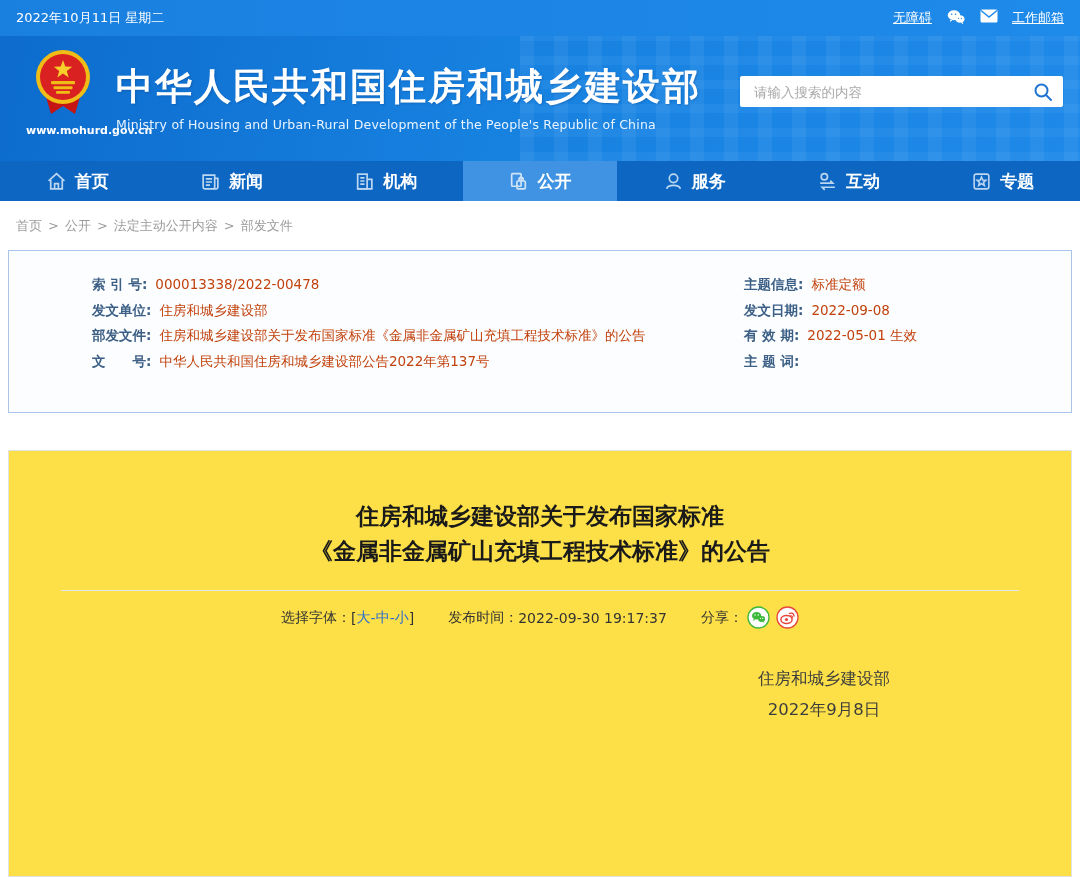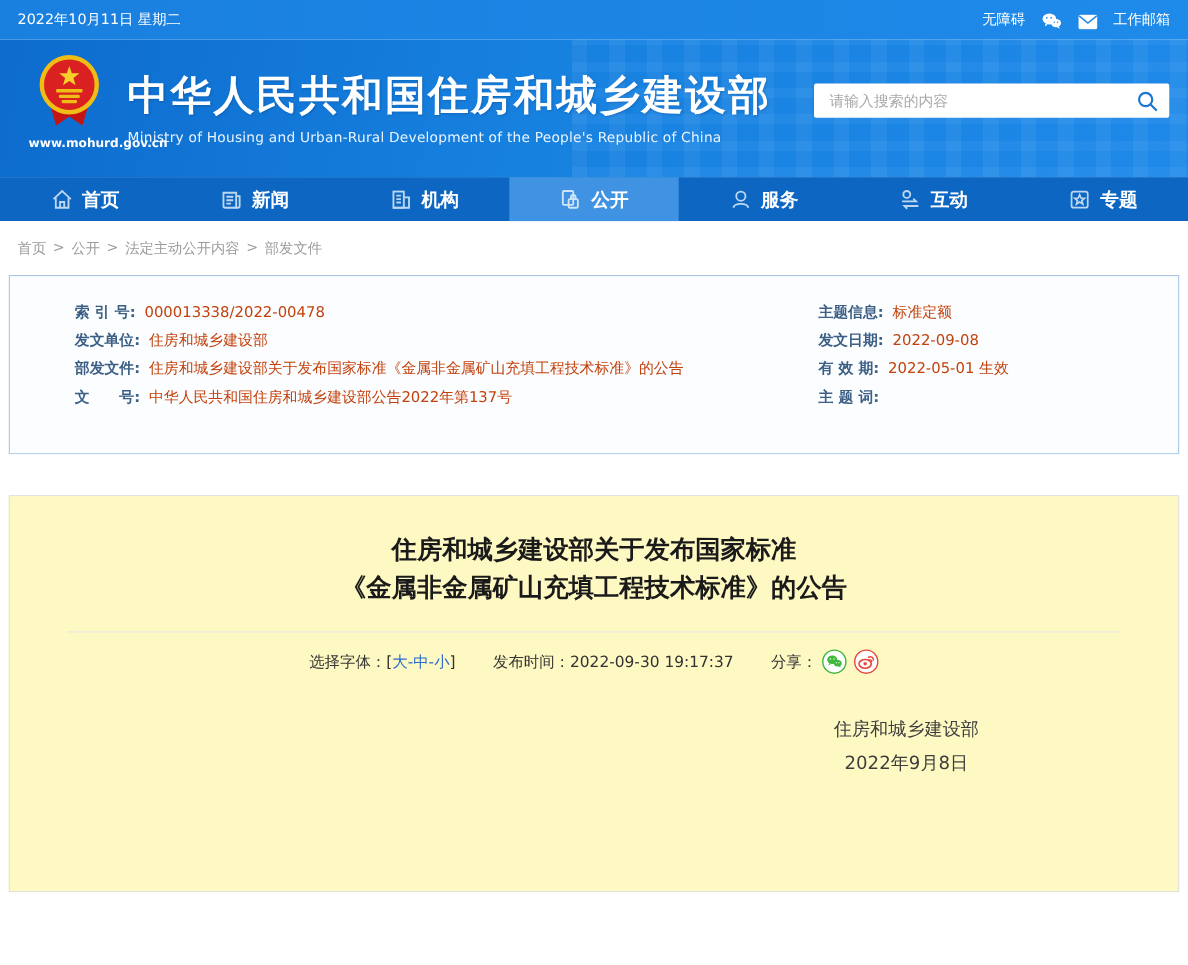--- a/index.html
+++ b/index.html
@@ -1,21 +1,21 @@
 <!DOCTYPE html>
 <html><head>
 <meta charset="utf-8">
 <style>
   * { margin: 0; padding: 0; box-sizing: border-box; }
   body { font-family: "DejaVu Sans", "Liberation Sans", sans-serif; background: #ffffff; }
   .page { position: relative; width: 1080px; height: 877px; margin: 0 auto; background: #ffffff; overflow: hidden; }
 
   
   .topbar { height: 36px; background: linear-gradient(90deg, #1a80e0, #1e8ae9); display: flex; align-items: center; justify-content: space-between; padding: 0 16px; color: #ffffff; font-size: 13px; }
-  .topbar-right { display: flex; align-items: flex-end; gap: 14px; }
+  .topbar-right { display: flex; align-items: flex-start; gap: 14px; text-decoration: underline; }
   .topbar a, .topbar span { color: #ffffff; text-decoration: none; }
   .topbar-icon { display: inline-flex; align-items: center; }
 
   
   .header { position: relative; height: 125px; background: linear-gradient(100deg, #0d6ccd 0%, #1781e0 45%, #1e89e8 100%); overflow: hidden; }
   .building-overlay { position: absolute; right: 0; top: 0; width: 560px; height: 100%; opacity: .55;
     background-image:
       repeating-linear-gradient(90deg, rgba(255,255,255,0.10) 0 14px, transparent 14px 34px),
       repeating-linear-gradient(0deg, rgba(120,190,255,0.18) 0 9px, transparent 9px 24px);
   }
@@ -34,31 +34,31 @@
   .nav { height: 40px; background: #0c66c2; display: flex; }
   .nav-item { flex: 1; display: flex; align-items: center; justify-content: center; gap: 8px; color: #ffffff; font-size: 17px; font-weight: bold; cursor: pointer; }
   .nav-item.active { background: #4093e2; }
   .nav-icon { display: inline-flex; opacity: .85; }
 
   
   .breadcrumb { height: 49px; display: flex; align-items: center; padding: 0 16px; font-size: 13px; color: #9b9b9b; gap: 6px; background: #ffffff; }
   .breadcrumb a { color: #9b9b9b; text-decoration: none; }
 
   
-  .doc-info { margin: 0 8px; height: 163px; background: #fbfdff; border: 1px solid #a9c6e8; display: flex; padding: 26px 20px 0 59px; }
+  .doc-info { margin: 0 8px; height: 163px; background: #fbfdff; border: 1px solid #a9c6e8; display: flex; padding: 26px 20px 0 83px; }
   .doc-col-left { flex: 1; }
   .doc-col-right { width: 307px; }
   .doc-row { display: flex; margin-bottom: 11.5px; font-size: 13.5px; color: #3c5f85; line-height: 1.05; }
   .doc-label { font-weight: bold; white-space: pre; margin-right: 8px; flex-shrink: 0; }
   .doc-value { color: #c2410c; }
 
   .box-gap { height: 37px; background: #ffffff; }
 
   
-  .article-box { margin: 0 8px; height: 361px; background: #fef9c3; border: 1px solid #e2e2e2; padding-top: 32px; }
+  .article-box { margin: 0 8px; height: 427px; background: #fde047; border: 1px solid #e2e2e2; padding-top: 48px; }
   .article-title { text-align: center; font-size: 23px; font-weight: bold; color: #1a1a1a; line-height: 35px; font-family: "DejaVu Sans", "Liberation Sans", sans-serif; }
   .article-divider { border: none; border-top: 1px solid #e6e6e6; margin: 21px 52px 0 52px; }
   .article-meta { margin-top: 15px; display: flex; align-items: center; justify-content: center; font-size: 14px; color: #333; gap: 4px; }
   .meta-group { display: flex; align-items: center; }
   .meta-spacer { width: 26px; }
   .font-opt { color: #2a6bd0; cursor: pointer; }
   .share-icons { display: flex; align-items: center; gap: 6px; margin-left: 4px; }
   .share-icon { cursor: pointer; display: inline-flex; }
   .article-body { margin-top: 46px; padding: 0 38px; }
   .article-body p { font-size: 16.5px; color: #3d3d3d; line-height: 38px; text-indent: 2em; margin-bottom: 6px; text-align: justify; }

